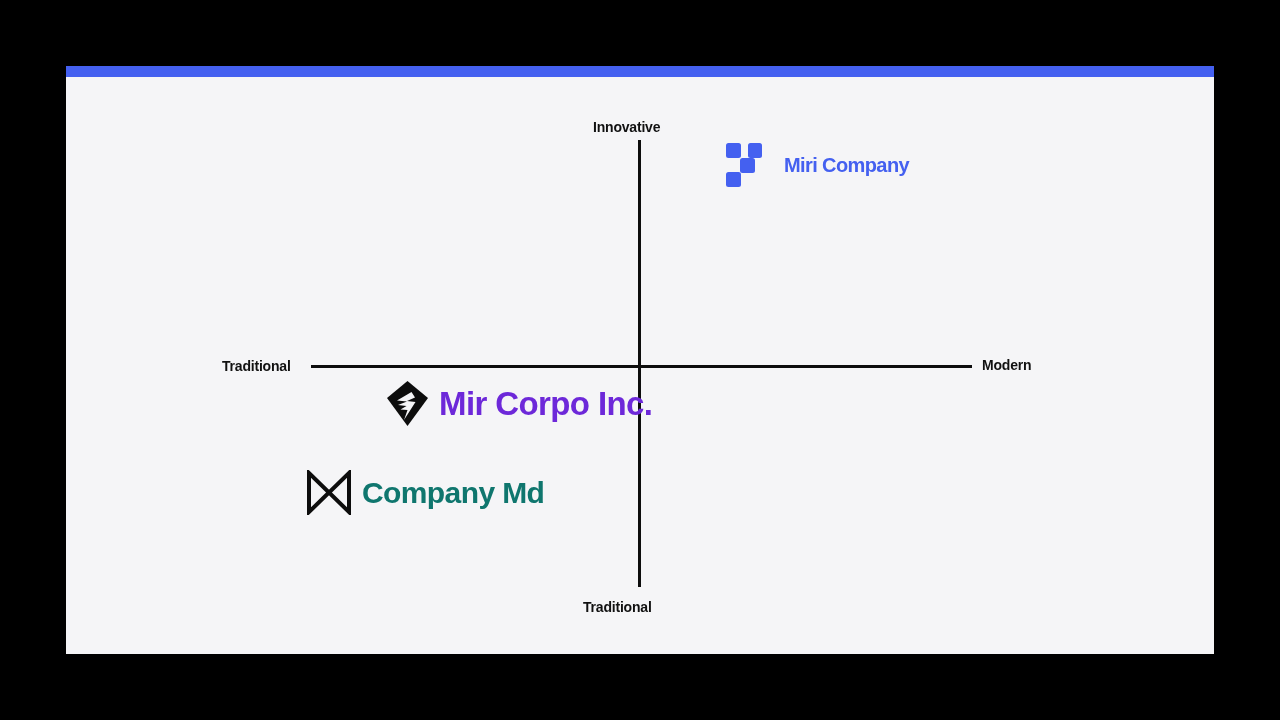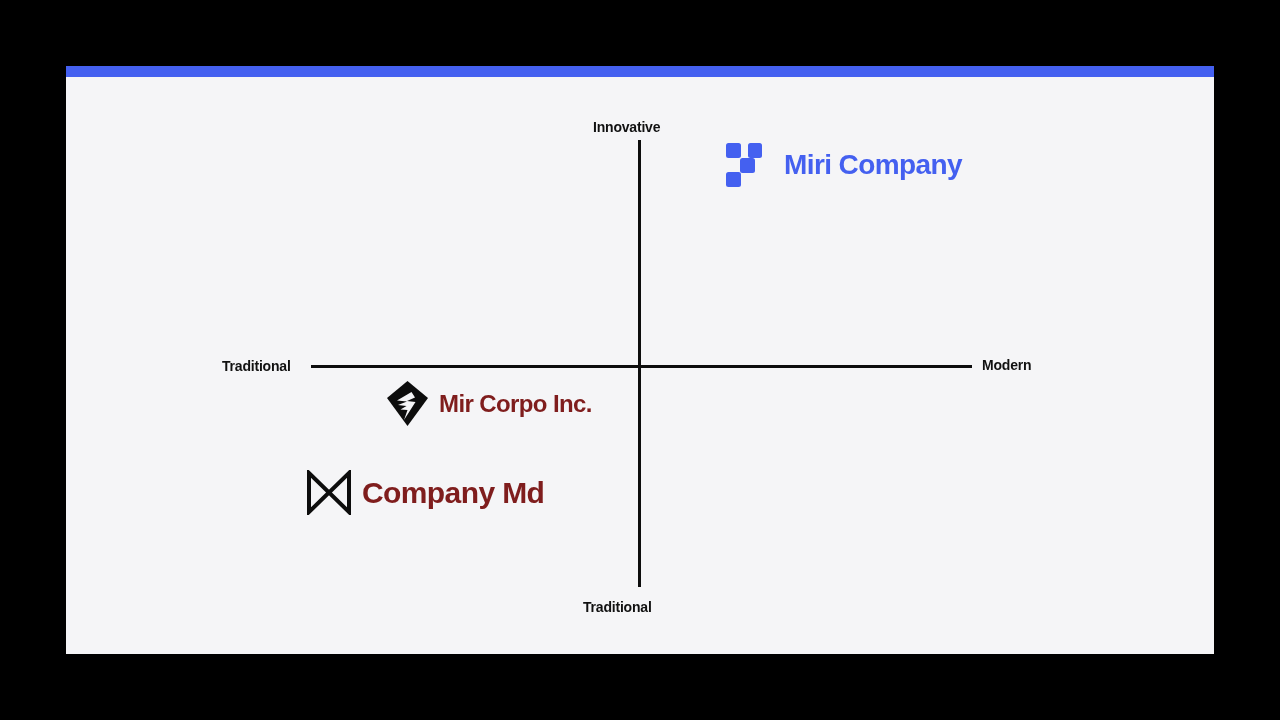--- a/index.html
+++ b/index.html
@@ -90,45 +90,45 @@
   }
 
   
   #brand-miri {
     left: 659px;   
     top: 76px;     
   }
   #brand-miri .brand-mark { width: 46px; height: 46px; }
   #brand-miri .brand-name {
     color: #4460f0;
-    font-size: 28px;
+    font-size: 20px;
     margin-left: 13px;
     text-align: center;
   }
 
   
   #brand-mircorpo {
     left: 319px;   
     top: 314px;    
   }
   #brand-mircorpo .brand-mark { width: 45px; height: 47px; }
   #brand-mircorpo .brand-name {
-    color: #7f1d1d;
-    font-size: 24px;
+    color: #6d28d9;
+    font-size: 33px;
     margin-left: 9px;
   }
 
   
   #brand-companymd {
     left: 239px;   
     top: 404px;    
   }
   #brand-companymd .brand-mark { width: 48px; height: 45px; }
   #brand-companymd .brand-name {
-    color: #7f1d1d;
+    color: #0f766e;
     font-size: 30px;
     margin-left: 9px;
   }
 </style>
 </head>
 <body>
 
 <div id="stage">
 
   <div id="slide-card">

